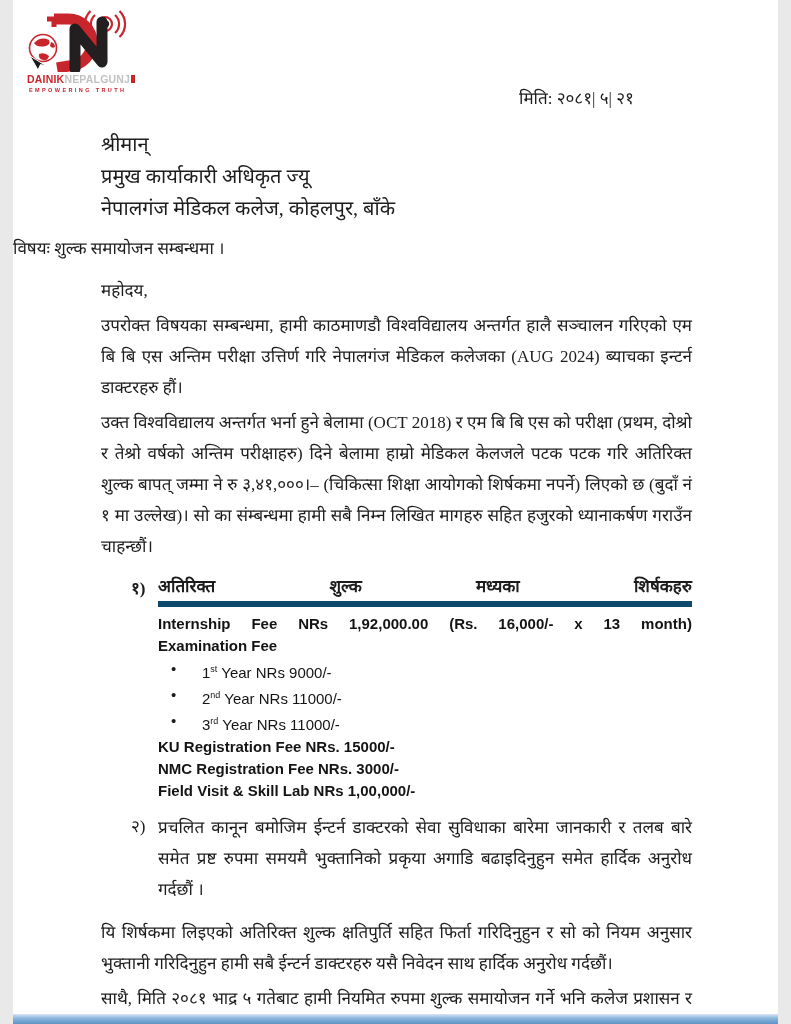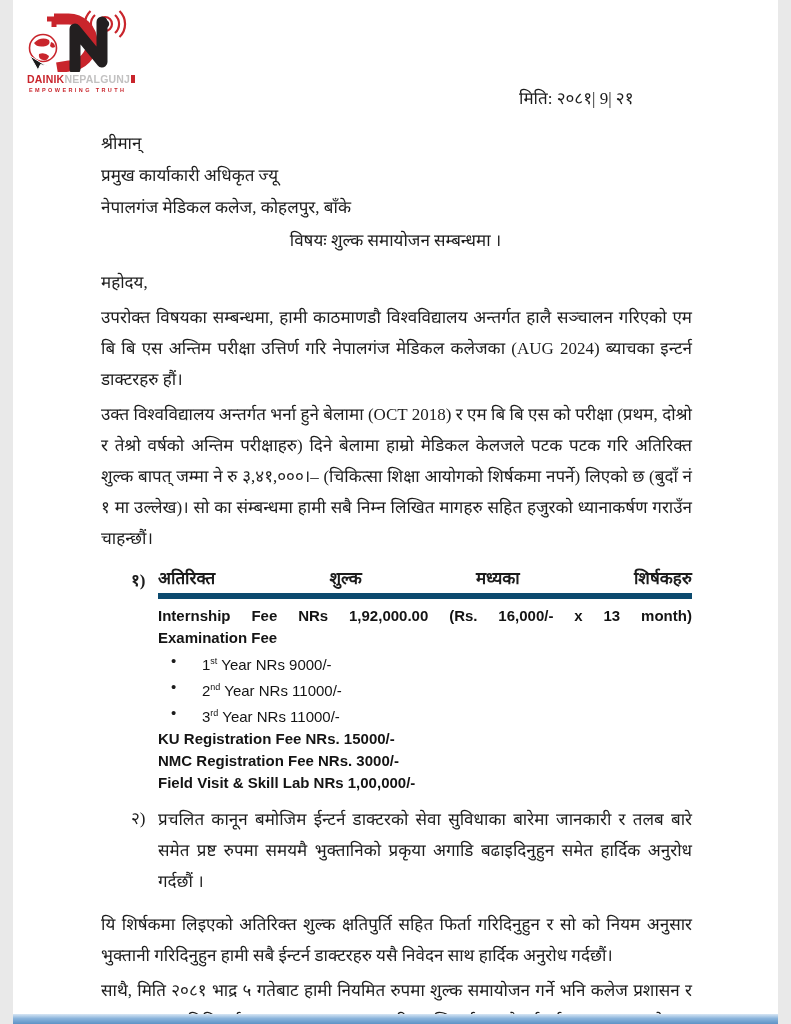--- a/index.html
+++ b/index.html
@@ -27,23 +27,23 @@
   .tagline{
     font-family:"Liberation Sans","DejaVu Sans",sans-serif;
     font-size:5.5px;font-weight:700;color:#c9252c;
     letter-spacing:2.4px;margin-top:2px;padding-left:2px;white-space:nowrap;
   }
   .date-line{
     position:absolute;left:506px;top:86px;
     font-size:17px;white-space:nowrap;
   }
   
-  .address{margin:8px 86px 0 88px;font-size:17px;}
+  .address{margin:8px 86px 0 88px;font-size:20px;}
   .address div{line-height:32px;}
-  .subject{margin-top:4px;text-align:center;font-size:17px;}
+  .subject{margin-top:12px;text-align:left;font-size:17px;}
   .greeting{margin:16px 86px 0 88px;font-size:17px;line-height:31px;}
   .para{
     margin:4px 86px 0 88px;
     font-size:17px;line-height:31px;
     text-align:justify;
   }
   .para.gap{margin-top:12px;}
   
   .nlist{margin:12px 86px 0 118px;}
   .nitem{display:flex;align-items:flex-start;}
@@ -104,21 +104,21 @@
           <circle cx="16" cy="42" r="13.5" fill="#ffffff" stroke="#c9252c" stroke-width="1.6"></circle>
           <path d="M7 37 q7 -7 15 -3 q2 4 -3 6 q-9 2 -12 -3 z" fill="#c9252c"></path>
           <path d="M12 48 q6 -2 10 2 q-1 5 -6 4 q-5 -1 -4 -6 z" fill="#c9252c"></path>
           <path d="M24 36 q4 1 4 5 q-3 2 -5 -1 z" fill="#c9252c"></path>
         </g>
         <path d="M3 50 l8 14 2.5 -5.5 6 1.5 z" fill="#1a1a1a" stroke="#ffffff" stroke-width="1"></path>
       </svg>
       <div class="wordmark"><span class="bold">DAINIK</span><span class="light">NEPALGUNJ</span><span class="block"></span></div>
       <div class="tagline">EMPOWERING TRUTH</div>
     </div>
-    <div class="date-line">मिति: २०८१| 9| २१</div>
+    <div class="date-line">मिति: २०८१| ५| २१</div>
   </div>
 
   <div class="address">
     <div>श्रीमान्</div>
     <div>प्रमुख कार्याकारी अधिकृत ज्यू</div>
     <div>नेपालगंज मेडिकल कलेज, कोहलपुर, बाँके</div>
   </div>
 
   <div class="subject">विषयः शुल्क समायोजन सम्बन्धमा ।</div>
 

